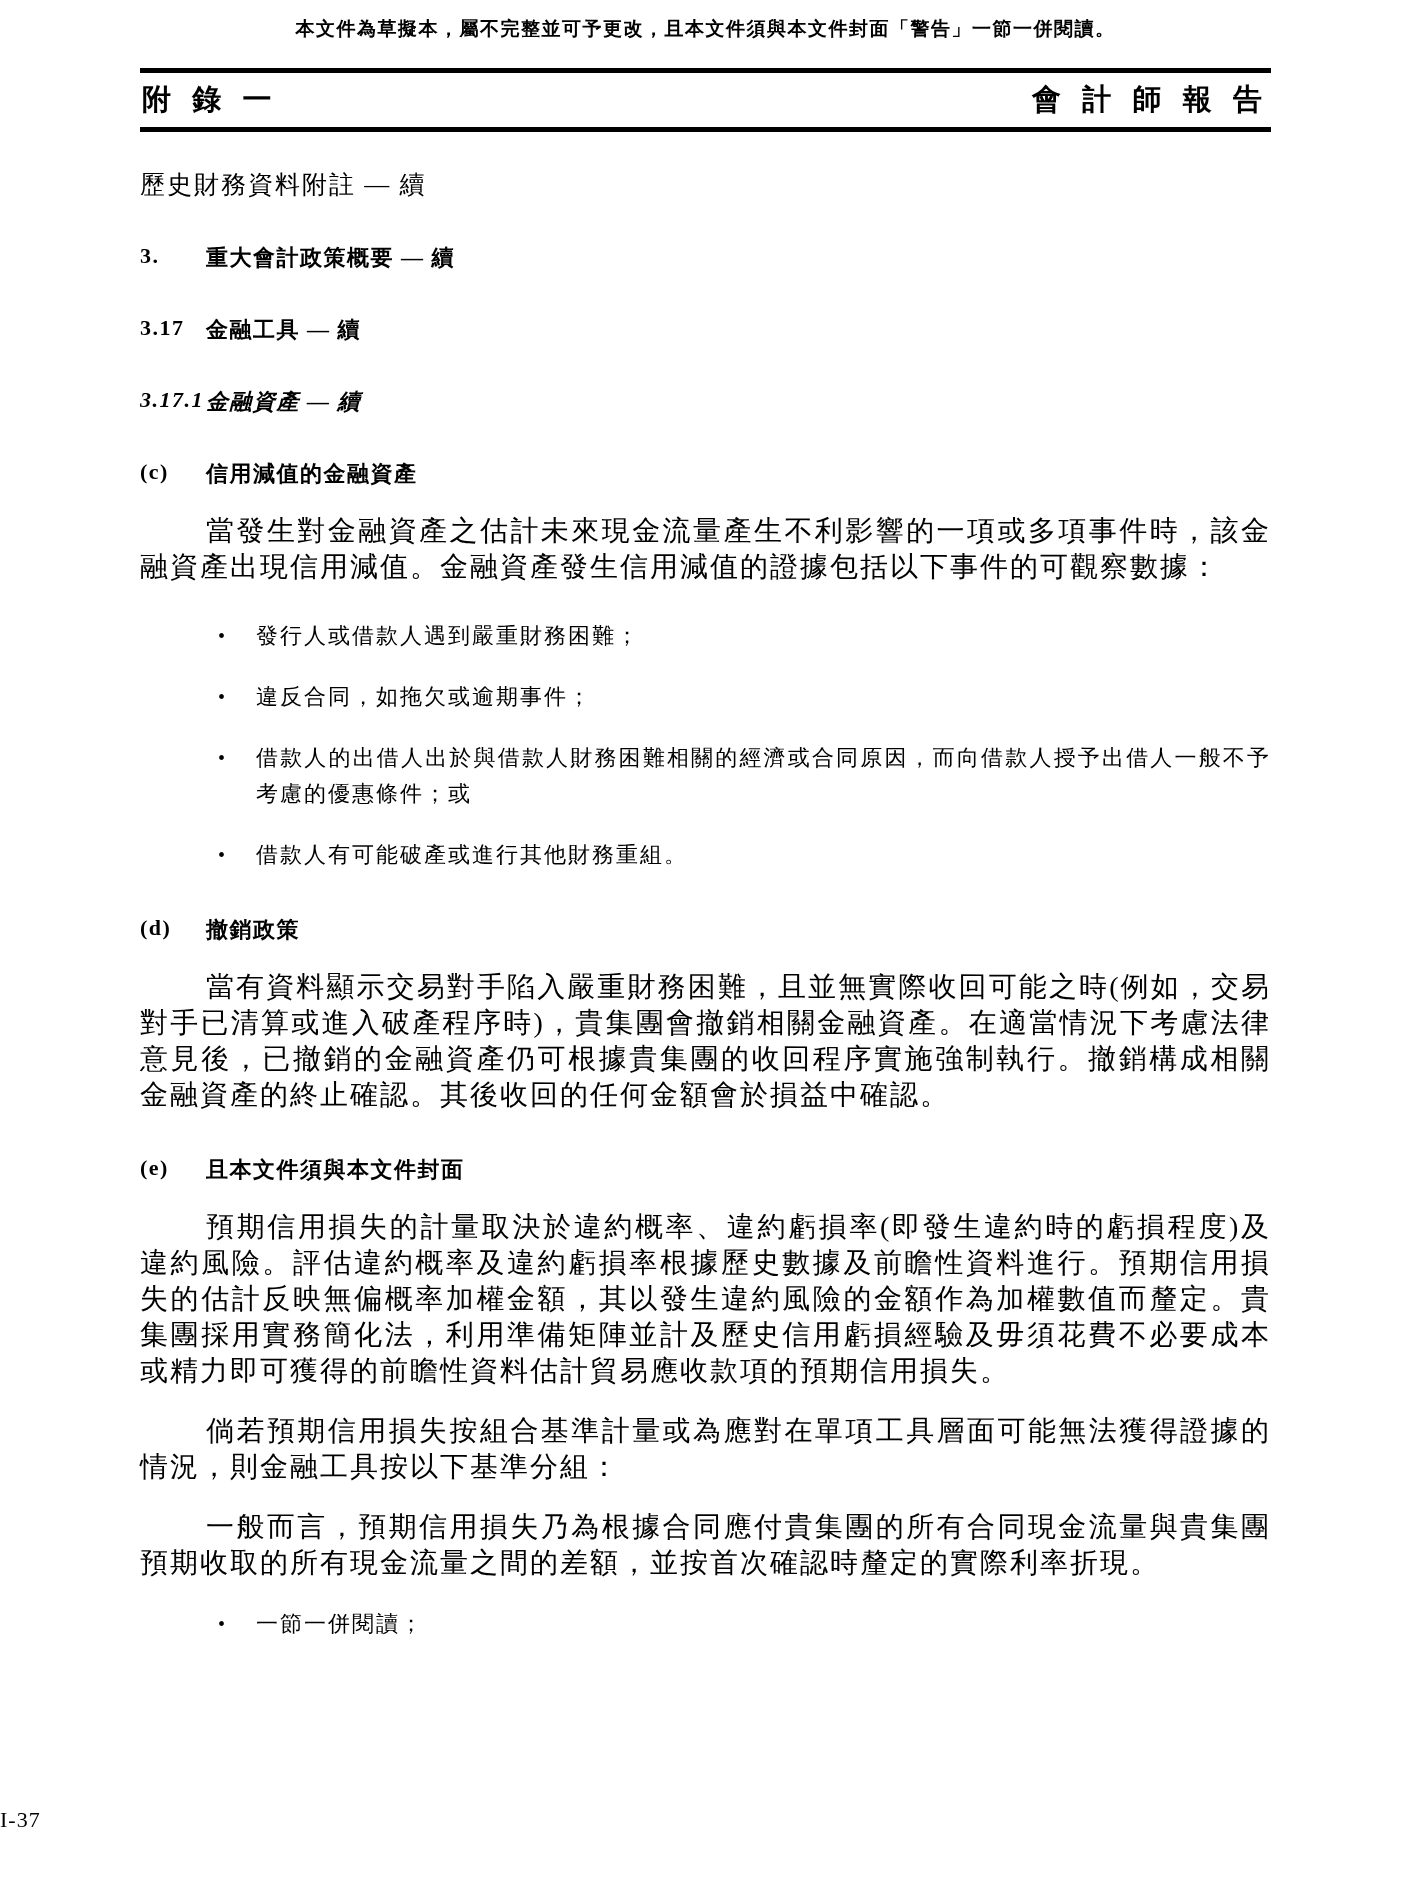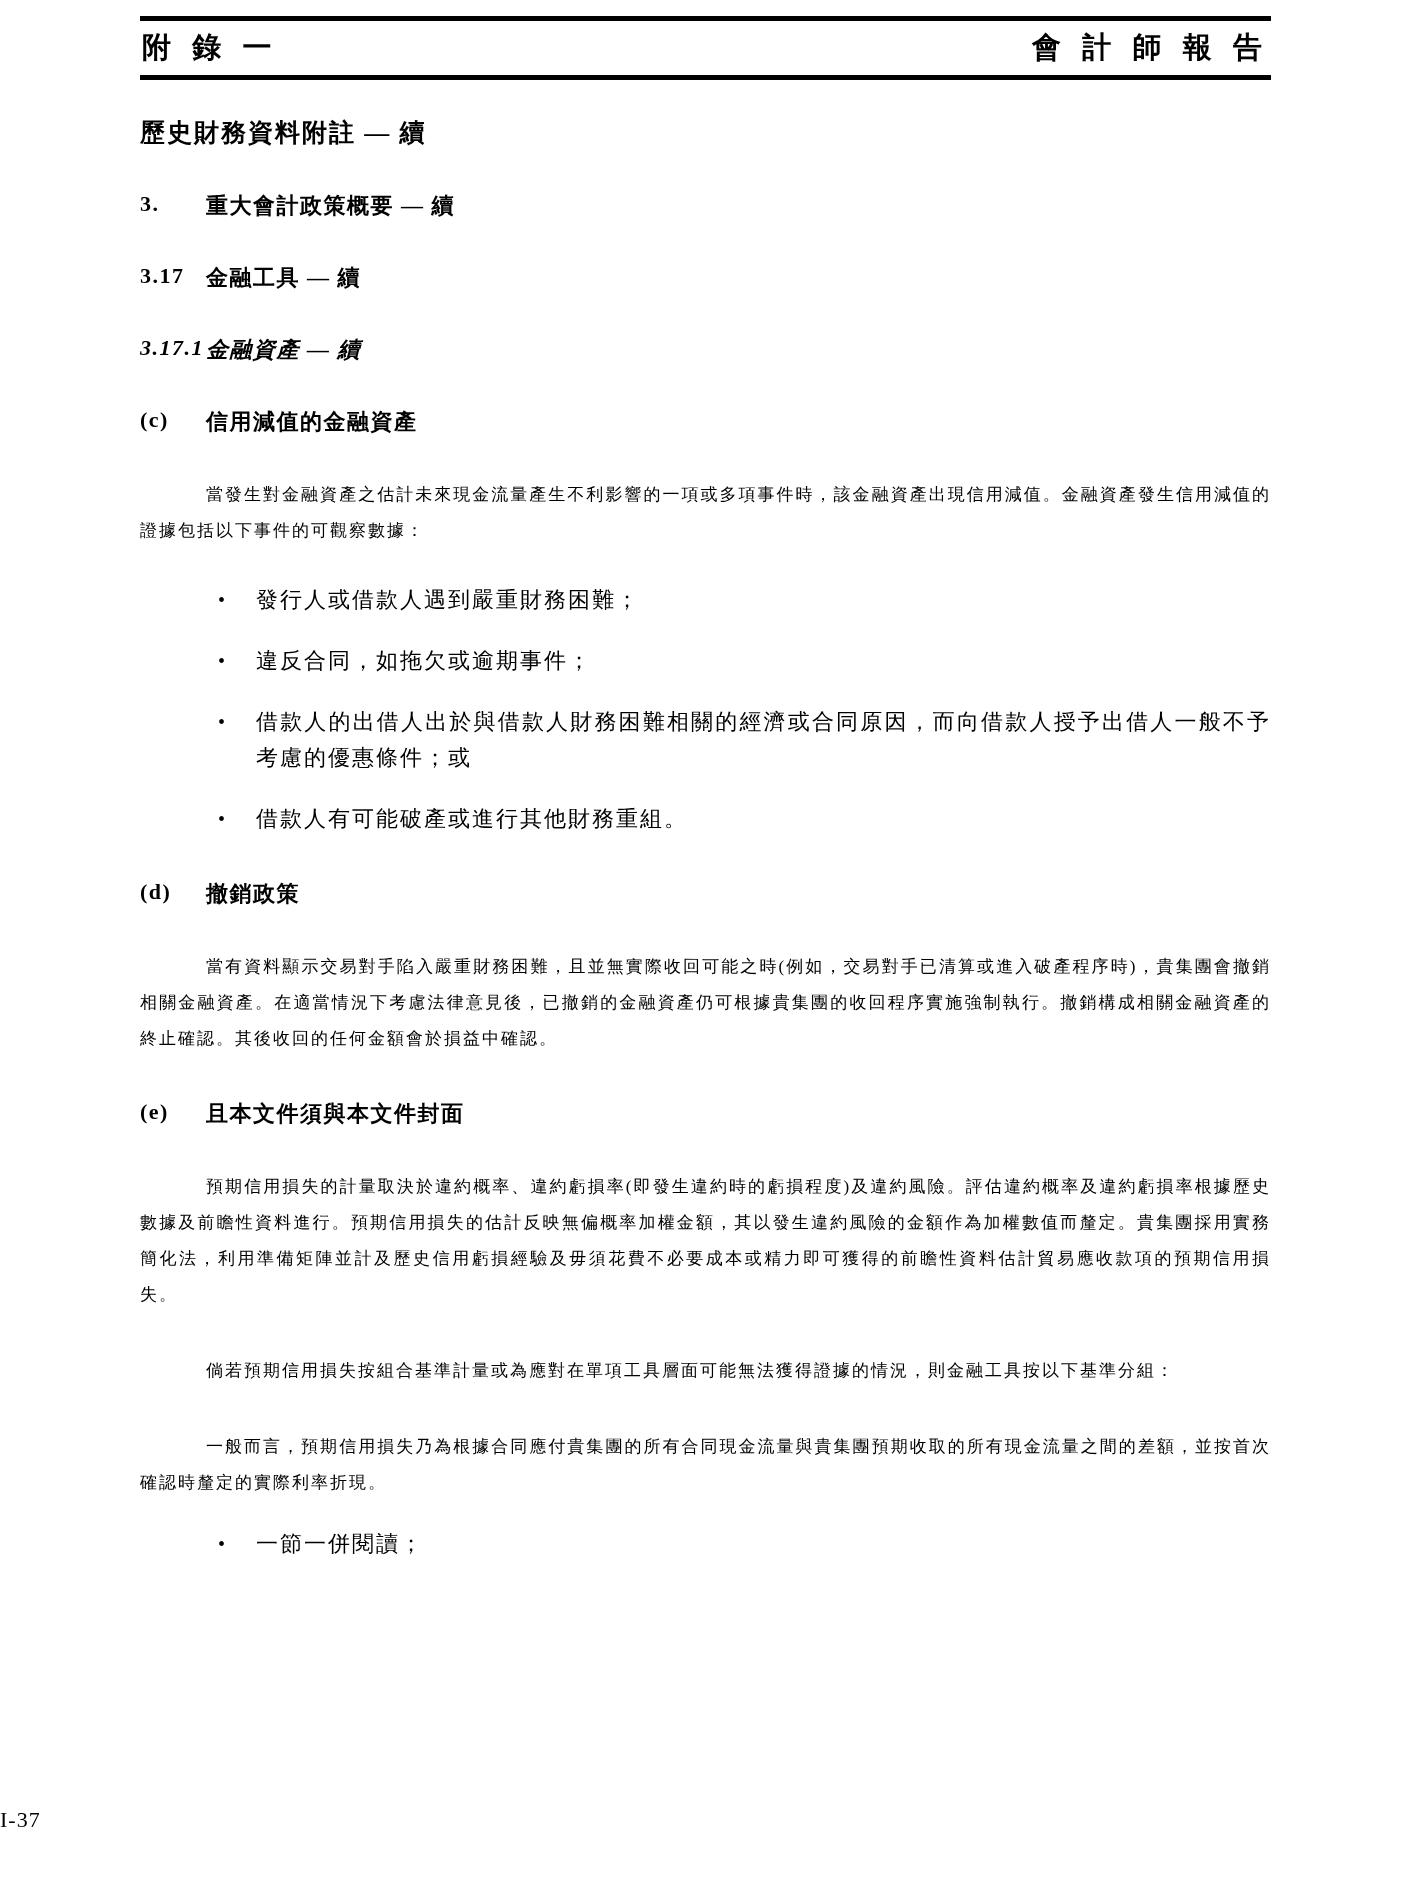--- a/index.html
+++ b/index.html
@@ -29,40 +29,40 @@
     align-items: center;
     padding: 7px 2px;
   }
   .header-text {
     font-size: 29px;
     font-weight: bold;
     letter-spacing: 7px;
   }
   .main-title {
     font-size: 25px;
-    font-weight: bold;
+    font-weight: normal;
     letter-spacing: 2px;
     margin-top: 36px;
   }
   .num-heading {
     display: flex;
     font-size: 22px;
     font-weight: bold;
     letter-spacing: 1.5px;
     margin-top: 42px;
   }
   .num-heading .num { width: 66px; flex-shrink: 0; }
   .num-heading.italic { font-style: italic; }
   .para {
-    font-size: 17px;
+    font-size: 28px;
     line-height: 36px;
     letter-spacing: 2px;
     text-align: justify;
     text-indent: 66px;
-    margin-top: 40px;
+    margin-top: 24px;
   }
   .bullet-item {
     display: flex;
     font-size: 22px;
     line-height: 36px;
     letter-spacing: 2px;
     text-align: justify;
     padding-left: 78px;
     margin-top: 25px;
   }
@@ -76,20 +76,21 @@
     width: 100%;
     font-size: 22px;
     letter-spacing: 1px;
   }
 </style>
 </head>
 <body>
 
 <div class="page">
 
+  <div class="disclaimer">本文件為草擬本，屬不完整並可予更改，且本文件須與本文件封面「警告」一節一併閱讀。</div>
 
   <div class="rule"></div>
   <div class="header-row">
     <span class="header-text">附 錄 一</span>
     <span class="header-text">會 計 師 報 告</span>
   </div>
   <div class="rule"></div>
 
   <h1 class="main-title">歷史財務資料附註 — 續</h1>
 

